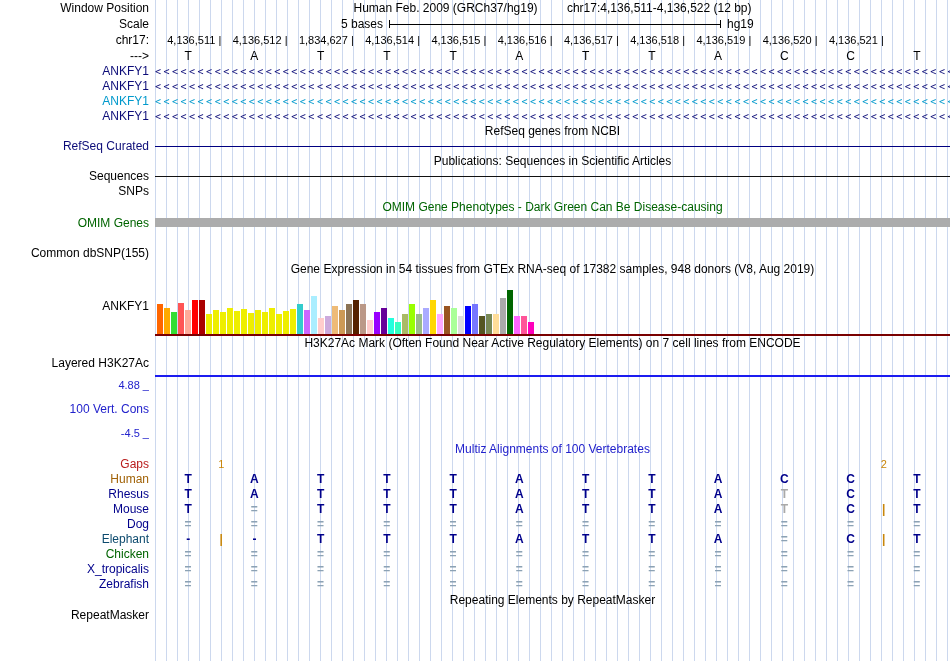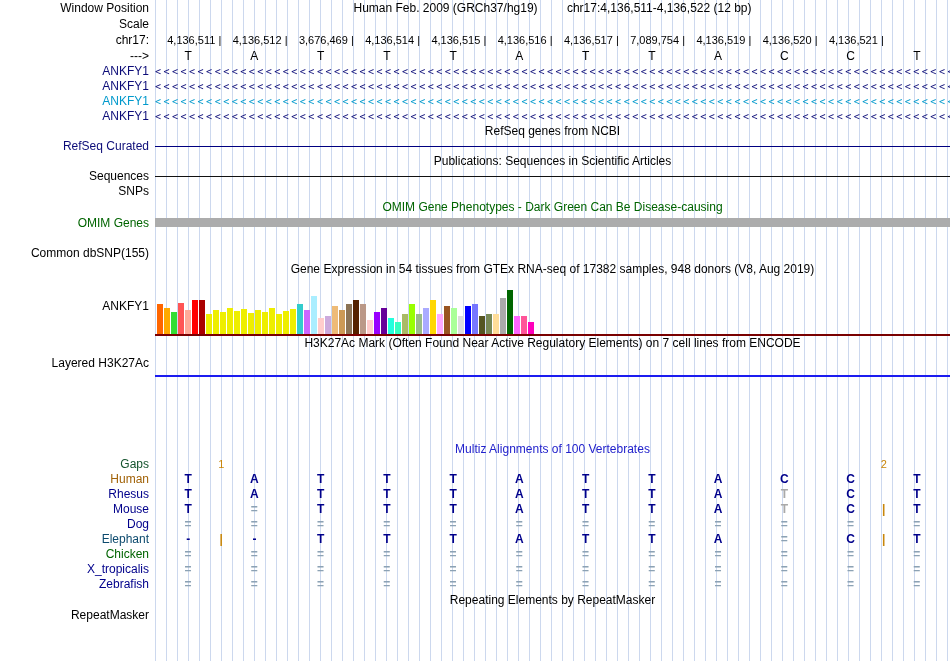--- a/index.html
+++ b/index.html
@@ -15,21 +15,21 @@
   .h57{height:57px;}
   .h64{height:64px;}
   .lbl{flex:0 0 155px;width:155px;box-sizing:border-box;text-align:right;padding-right:6px;
        white-space:nowrap;overflow:hidden;}
   .trk{flex:1;position:relative;min-width:0;}
   .trk.c{text-align:center;}
   .vmid{display:flex;align-items:center;justify-content:flex-end;}
   .blue{color:#2222CC;}
   .navy{color:#0C0C78;}
   .green{color:#006400;}
-  .orange{color:#14532d;}
+  .orange{color:#b91c1c;}
   .cells{display:flex;height:100%;}
   .cell{flex:1 1 0;text-align:center;min-width:0;}
   .coord{text-align:right;font-size:11px;white-space:nowrap;}
   .seq{font-size:12px;}
   .base{font-size:12px;font-weight:bold;color:#00008B;}
   .base.eq{color:#8CA2B4;}
   .arrows{overflow:hidden;white-space:nowrap;font-family:"DejaVu Sans Mono",monospace;
           font-size:10px;line-height:15px;letter-spacing:2.5px;}
   .hline-navy{background:linear-gradient(#000080,#000080) center/100% 1px no-repeat;}
   .hline-black{background:linear-gradient(#111,#111) center/100% 1px no-repeat;}
@@ -62,34 +62,39 @@
   <div class="row h16">
     <div class="lbl">Window Position</div>
     <div class="trk c">
       <span>Human Feb. 2009 (GRCh37/hg19)</span>
       <span style="margin-left:26px">chr17:4,136,511-4,136,522 (12 bp)</span>
     </div>
   </div>
 
   <div class="row h16">
     <div class="lbl">Scale</div>
+    <div class="trk">
+      <span class="scale-bases">5 bases</span>
+      <div class="scalebar"></div>
+      <span class="scale-asm">hg19</span>
+    </div>
   </div>
 
   <div class="row h16">
     <div class="lbl">chr17:</div>
     <div class="trk">
         <div class="cells" id="coord-cells">
           <div class="cell coord">4,136,511 |</div>
           <div class="cell coord">4,136,512 |</div>
-          <div class="cell coord">3,676,469 |</div>
+          <div class="cell coord">1,834,627 |</div>
           <div class="cell coord">4,136,514 |</div>
           <div class="cell coord">4,136,515 |</div>
           <div class="cell coord">4,136,516 |</div>
           <div class="cell coord">4,136,517 |</div>
-          <div class="cell coord">7,089,754 |</div>
+          <div class="cell coord">4,136,518 |</div>
           <div class="cell coord">4,136,519 |</div>
           <div class="cell coord">4,136,520 |</div>
           <div class="cell coord">4,136,521 |</div>
           <div class="cell coord"></div>
         </div>
       </div>
   </div>
 
   <div class="row h16">
     <div class="lbl">---&gt;</div>
@@ -249,20 +254,25 @@
   <div class="row h24">
     <div class="lbl vmid">Layered H3K27Ac</div>
     <div class="trk"></div>
   </div>
   <div class="row h2">
     <div class="lbl"></div>
     <div class="trk blueline"></div>
   </div>
 
   <div class="row h64">
+    <div class="lbl cons-lbl">
+      <span class="blue">4.88 _</span>
+      <span class="blue" style="font-size:12px">100 Vert. Cons</span>
+      <span class="blue">-4.5 _</span>
+    </div>
   </div>
 
   <div class="row h16">
     <div class="lbl"></div>
     <div class="trk c blue">Multiz Alignments of 100 Vertebrates</div>
   </div>
   <div class="row h15">
     <div class="lbl orange">Gaps</div>
     <div class="trk" id="gaps-track">
         <span class="gapmark" style="left: calc(8.33333%);">1</span>

